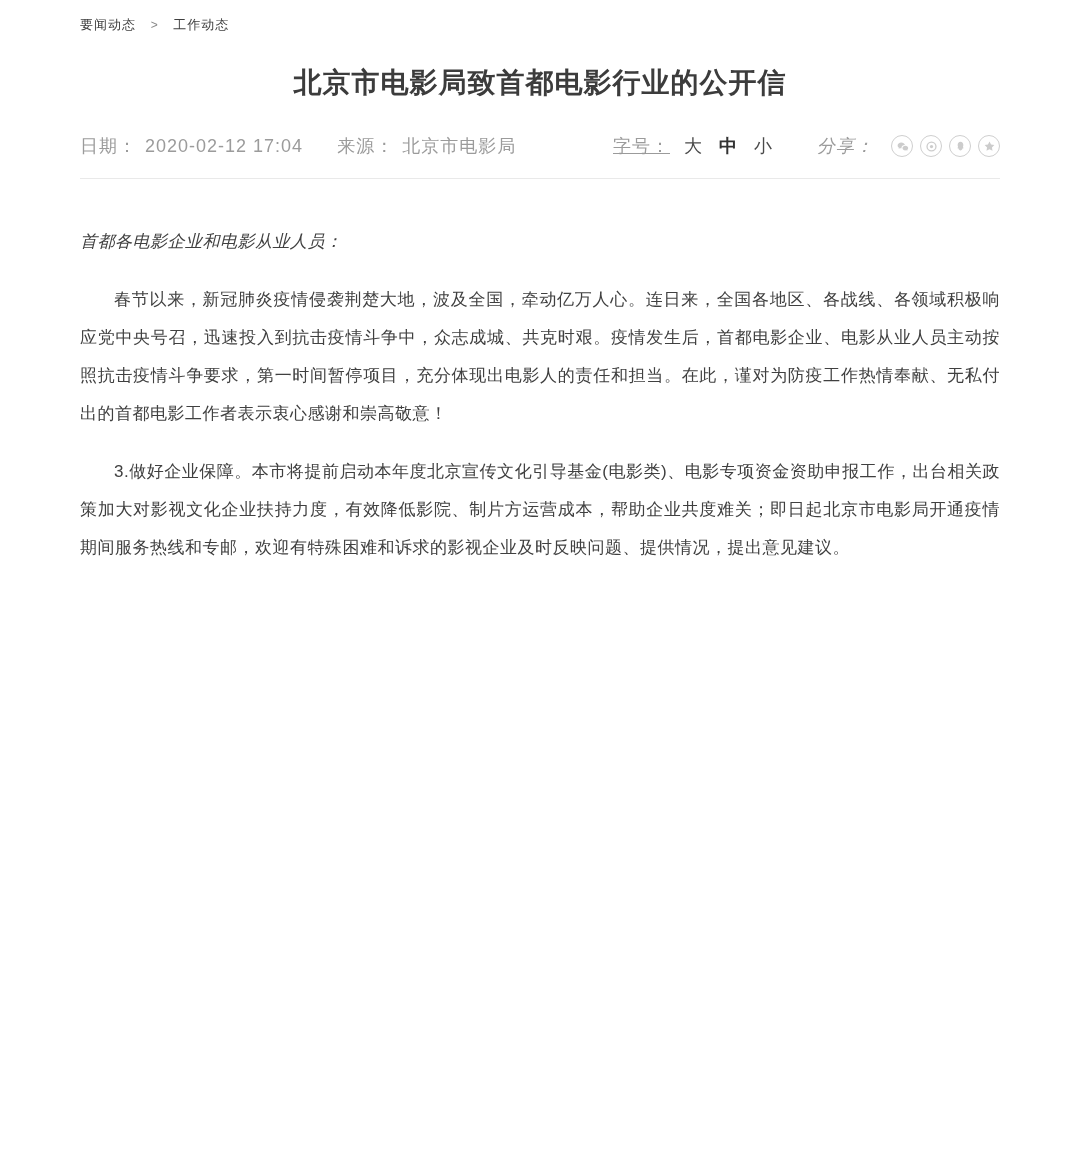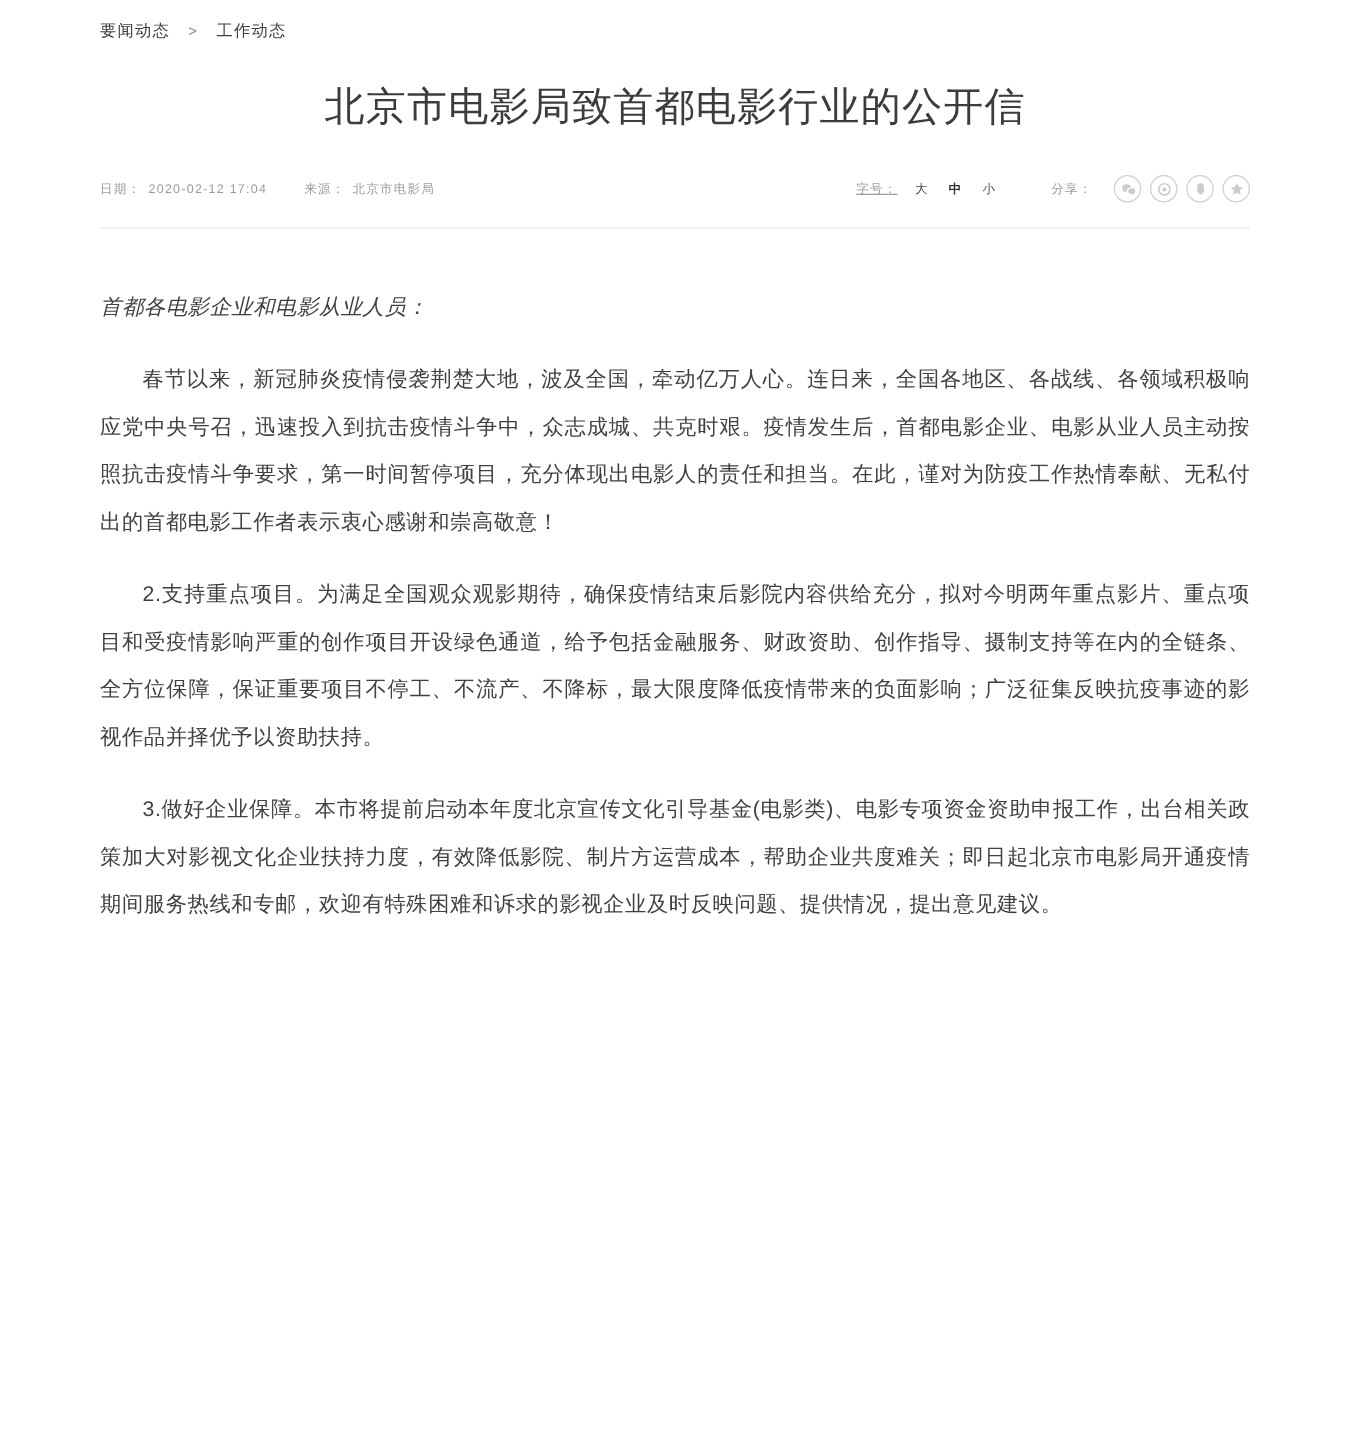--- a/index.html
+++ b/index.html
@@ -28,53 +28,53 @@
     cursor: pointer;
   }
   .breadcrumb .sep {
     color: #8a8a8a;
     margin: 0 10px;
     font-size: 12px;
   }
   
   .title {
     text-align: center;
-    font-size: 32px;
-    font-weight: 400;
+    font-size: 28px;
+    font-weight: 700;
     color: #3c3c3c;
     letter-spacing: 1px;
     margin: 30px 0 0 0;
   }
   
   .meta-row {
     display: flex;
     justify-content: space-between;
     align-items: center;
     margin-top: 32px;
     padding-bottom: 20px;
     border-bottom: 1px solid #e9e9e9;
-    font-size: 10px;
+    font-size: 18px;
     color: #9b9b9b;
     letter-spacing: 1px;
   }
   .meta-left span { margin-right: 2px; }
   .meta-gap { display: inline-block; width: 18px; }
   .meta-right {
     display: flex;
     align-items: center;
   }
   .fs-label { margin-right: 14px; text-decoration: underline; }
   .fs {
     color: #4a4a4a;
     text-decoration: none;
     margin-right: 16px;
     cursor: pointer;
   }
   .fs.active { font-weight: bold; color: #333; }
-  .share-label { margin-left: 28px; margin-right: 10px; }
+  .share-label { margin-left: 28px; margin-right: 10px; font-style: italic; }
   .share-icon {
     display: inline-flex;
     align-items: center;
     justify-content: center;
     width: 22px;
     height: 22px;
     border: 1.5px solid #cfcfcf;
     border-radius: 50%;
     margin-left: 7px;
     cursor: pointer;
@@ -145,18 +145,17 @@
         <svg width="13" height="13" viewBox="0 0 16 16">
             <path fill="#cccccc" d="M8 1.8l1.9 3.8 4.1.6-3 2.9.7 4.1L8 11.3l-3.7 1.9.7-4.1-3-2.9 4.1-.6z"></path>
           </svg>
       </span>
     </div>
   </div>
 
   <div class="article-body">
     <p class="salutation">首都各电影企业和电影从业人员：</p>
     <p class="para">春节以来，新冠肺炎疫情侵袭荆楚大地，波及全国，牵动亿万人心。连日来，全国各地区、各战线、各领域积极响应党中央号召，迅速投入到抗击疫情斗争中，众志成城、共克时艰。疫情发生后，首都电影企业、电影从业人员主动按照抗击疫情斗争要求，第一时间暂停项目，充分体现出电影人的责任和担当。在此，谨对为防疫工作热情奉献、无私付出的首都电影工作者表示衷心感谢和崇高敬意！</p>
-    <p class="para">2.支持重点项目。为满足全国观众观影期待，确保疫情结束后影院内容供给充分，拟对今明两年重点影片、重点项目和受疫情影响严重的创作项目开设绿色通道，给予包括金融服务、财政资助、创作指导、摄制支持等在内的全链条、全方位保障，保证重要项目不停工、不流产、不降标，最大限度降低疫情带来的负面影响；广泛征集反映抗疫事迹的影视作品并择优予以资助扶持。</p>
     <p class="para">3.做好企业保障。本市将提前启动本年度北京宣传文化引导基金(电影类)、电影专项资金资助申报工作，出台相关政策加大对影视文化企业扶持力度，有效降低影院、制片方运营成本，帮助企业共度难关；即日起北京市电影局开通疫情期间服务热线和专邮，欢迎有特殊困难和诉求的影视企业及时反映问题、提供情况，提出意见建议。</p>
 
   </div>
 
 </div>
 
 </body></html>

